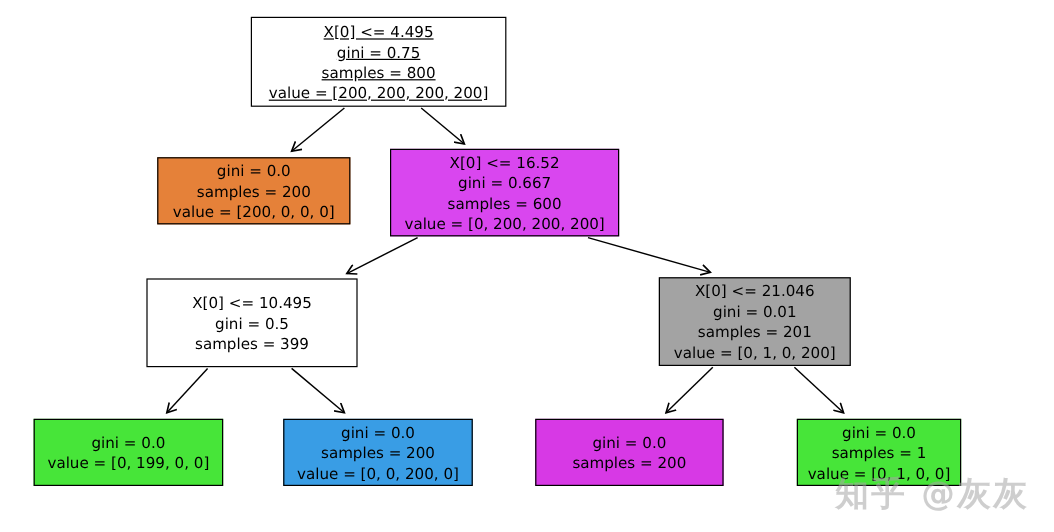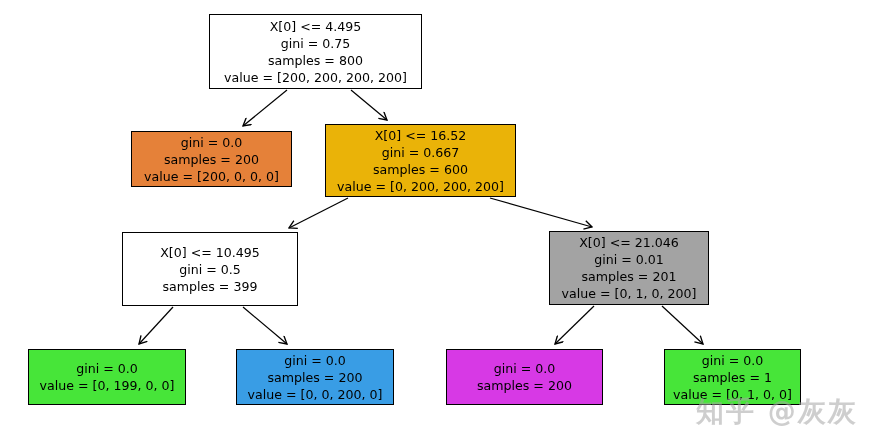--- a/index.html
+++ b/index.html
@@ -27,21 +27,21 @@
     flex-direction: column;
     justify-content: center;
     align-items: center;
     text-align: center;
     font-size: 12.6px;
     line-height: 17px;
     white-space: nowrap;
   }
   .node > div { width: 100%; }
   
-  #n-root   { left: 209px; top:  14px; width: 213px; height: 75px; }
+  #n-root   { left: 209px; top:  14px; width: 213px; height: 75px; text-decoration: underline; }
   #n-l      { left: 131px; top: 131px; width: 161px; height: 56px; }
   #n-r      { left: 325px; top: 124px; width: 191px; height: 73px; }
   #n-rl     { left: 122px; top: 232px; width: 176px; height: 74px; }
   #n-rr     { left: 549px; top: 231px; width: 160px; height: 74px; }
   #n-rll    { left:  28px; top: 349px; width: 158px; height: 56px; }
   #n-rlr    { left: 236px; top: 349px; width: 158px; height: 56px; }
   #n-rrl    { left: 446px; top: 349px; width: 157px; height: 56px; }
   #n-rrr    { left: 664px; top: 349px; width: 137px; height: 56px; }
   .watermark {
     position: absolute;
@@ -84,21 +84,21 @@
     <div>samples = 800</div>
     <div>value = [200, 200, 200, 200]</div>
   </div>
 
   <div class="node" id="n-l" style="background: rgb(229, 129, 57);">
     <div>gini = 0.0</div>
     <div>samples = 200</div>
     <div>value = [200, 0, 0, 0]</div>
   </div>
 
-  <div class="node" id="n-r" style="background: #eab308;">
+  <div class="node" id="n-r" style="background: #d946ef;">
     <div>X[0] &lt;= 16.52</div>
     <div>gini = 0.667</div>
     <div>samples = 600</div>
     <div>value = [0, 200, 200, 200]</div>
   </div>
 
   <div class="node" id="n-rl" style="background: rgb(255, 255, 255);">
     <div>X[0] &lt;= 10.495</div>
     <div>gini = 0.5</div>
     <div>samples = 399</div>

